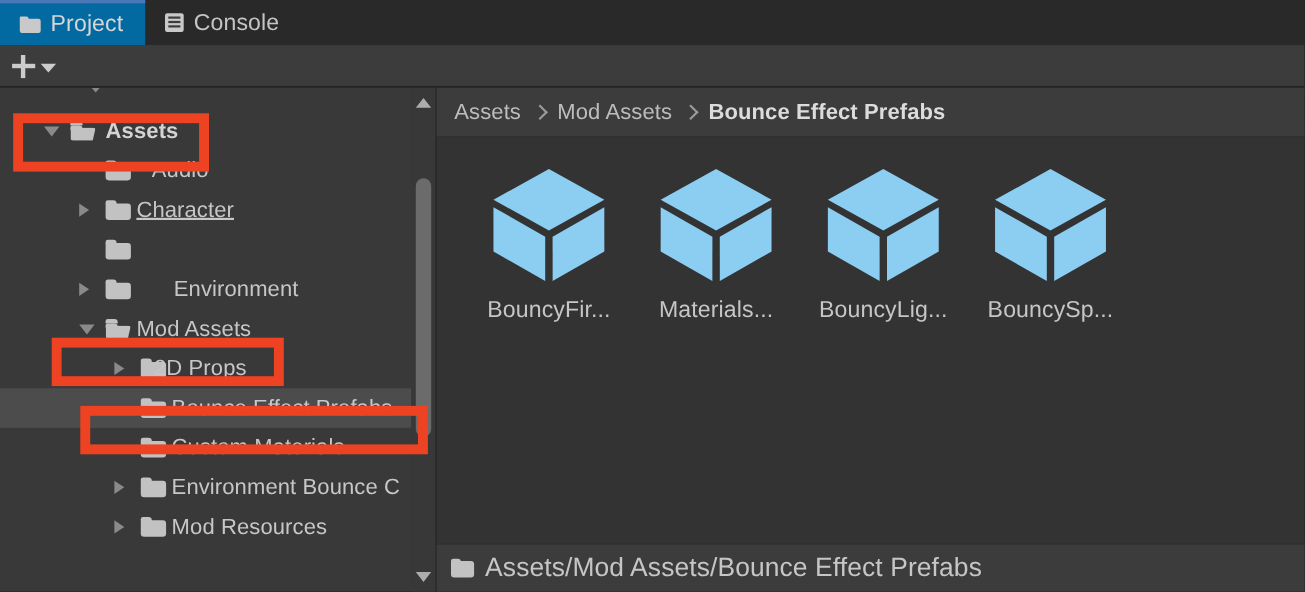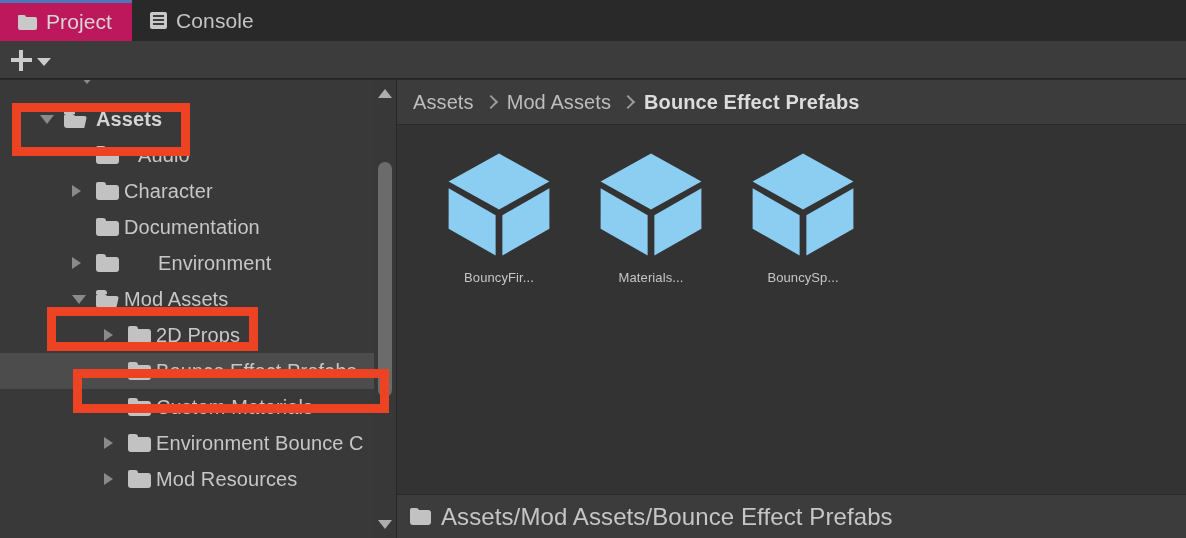--- a/index.html
+++ b/index.html
@@ -39,21 +39,21 @@
     align-items: center;
     gap: 9px;
     padding: 0 20px 0 18px;
     box-sizing: border-box;
     color: #c4c4c4;
     font-size: 21px;
     letter-spacing: 0.1px;
     position: relative;
   }
   .tab.active {
-    background: #be185d;
+    background: #0369a1;
     color: #d6d6d6;
     border-top: 3px solid #4a77b8;
     padding-top: 0;
   }
   .tab.active::after {
     content: "";
     position: absolute;
     left: 0; right: 0; bottom: -1px;
     height: 1px;
     background: #3c3c3c;
@@ -373,21 +373,21 @@
     flex-direction: column;
     align-items: center;
     gap: 10px;
   }
   .cube {
     width: 112px; height: 112px;
     position: relative;
     flex: none;
   }
   .asset-label {
-    font-size: 13px;
+    font-size: 21px;
     color: #c6c6c6;
     letter-spacing: 0.1px;
     white-space: nowrap;
   }
 
   
   .statusbar {
     position: absolute;
     left: 0; bottom: 0;
     width: 790px;
@@ -471,40 +471,39 @@
           <span class="f-open" style="left: 64px; top: 9px;"></span>
           <span class="tree-label bold" style="left: 96px;">Assets</span>
         </div>
         <div class="tree-row">
           <span class="f-closed" style="left: 96px; top: 9px;"></span>
           <span class="tree-label" style="left: 124px; margin-left: 14px;">Audio</span>
         </div>
         <div class="tree-row">
           <span class="tri" style="left: 72px; top: 12px;"></span>
           <span class="f-closed" style="left: 96px; top: 9px;"></span>
-          <span class="tree-label" style="left: 124px;">Character</span>
+          <span class="tree-label" style="left: 124px; text-decoration: underline;">Character</span>
         </div>
         <div class="tree-row">
           <span class="f-closed" style="left: 96px; top: 9px;"></span>
-          <span class="tree-label" style="left: 124px;">Documentation</span>
         </div>
         <div class="tree-row">
           <span class="tri" style="left: 72px; top: 12px;"></span>
           <span class="f-closed" style="left: 96px; top: 9px;"></span>
           <span class="tree-label" style="left: 124px; margin-left: 34px;">Environment</span>
         </div>
         <div class="tree-row">
           <span class="tri open" style="left: 72px; top: 14px;"></span>
           <span class="f-open" style="left: 96px; top: 9px;"></span>
           <span class="tree-label" style="left: 124px;">Mod Assets</span>
         </div>
         <div class="tree-row">
           <span class="tri" style="left: 104px; top: 12px;"></span>
           <span class="f-closed" style="left: 128px; top: 9px;"></span>
-          <span class="tree-label" style="left: 156px;">2D Props</span>
+          <span class="tree-label" style="left: 140px;">2D Props</span>
         </div>
         <div class="tree-row selected">
           <span class="f-closed" style="left: 128px; top: 9px;"></span>
           <span class="tree-label" style="left: 156px;">Bounce Effect Prefabs</span>
         </div>
         <div class="tree-row">
           <span class="f-closed" style="left: 128px; top: 9px;"></span>
           <span class="tree-label" style="left: 156px;">Custom Materials</span>
         </div>
         <div class="tree-row">
@@ -551,20 +550,28 @@
               <polygon points="95,36 53,60 53,96 95,72" fill="#8ccdf2"></polygon>
             </svg></div>
           <div class="asset-label">Materials...</div>
         </div>
         <div class="asset">
           <div class="cube"><svg viewBox="0 0 100 100" width="112" height="112">
               <polygon points="50,5 95,30 50,55 5,30" fill="#8ccdf2"></polygon>
               <polygon points="5,36 47,60 47,96 5,72" fill="#8ccdf2"></polygon>
               <polygon points="95,36 53,60 53,96 95,72" fill="#8ccdf2"></polygon>
             </svg></div>
+          <div class="asset-label">BouncyLig...</div>
+        </div>
+        <div class="asset">
+          <div class="cube"><svg viewBox="0 0 100 100" width="112" height="112">
+              <polygon points="50,5 95,30 50,55 5,30" fill="#8ccdf2"></polygon>
+              <polygon points="5,36 47,60 47,96 5,72" fill="#8ccdf2"></polygon>
+              <polygon points="95,36 53,60 53,96 95,72" fill="#8ccdf2"></polygon>
+            </svg></div>
           <div class="asset-label">BouncySp...</div>
         </div>
       </div>
     <div class="statusbar">
       <span class="status-folder"></span>
       <span class="status-text">Assets/Mod Assets/Bounce Effect Prefabs</span>
     </div>
   </div>
 
   <div class="annot" style="left:12px; top:103px; width:178px; height:53px;"></div>

